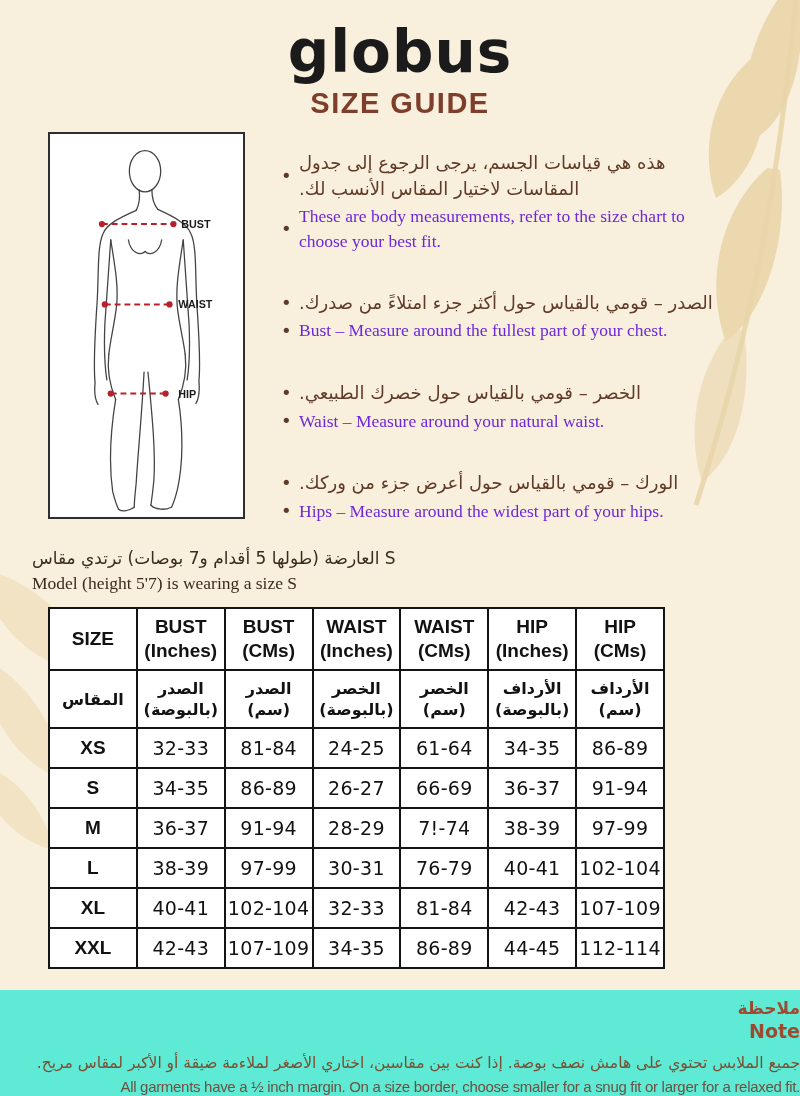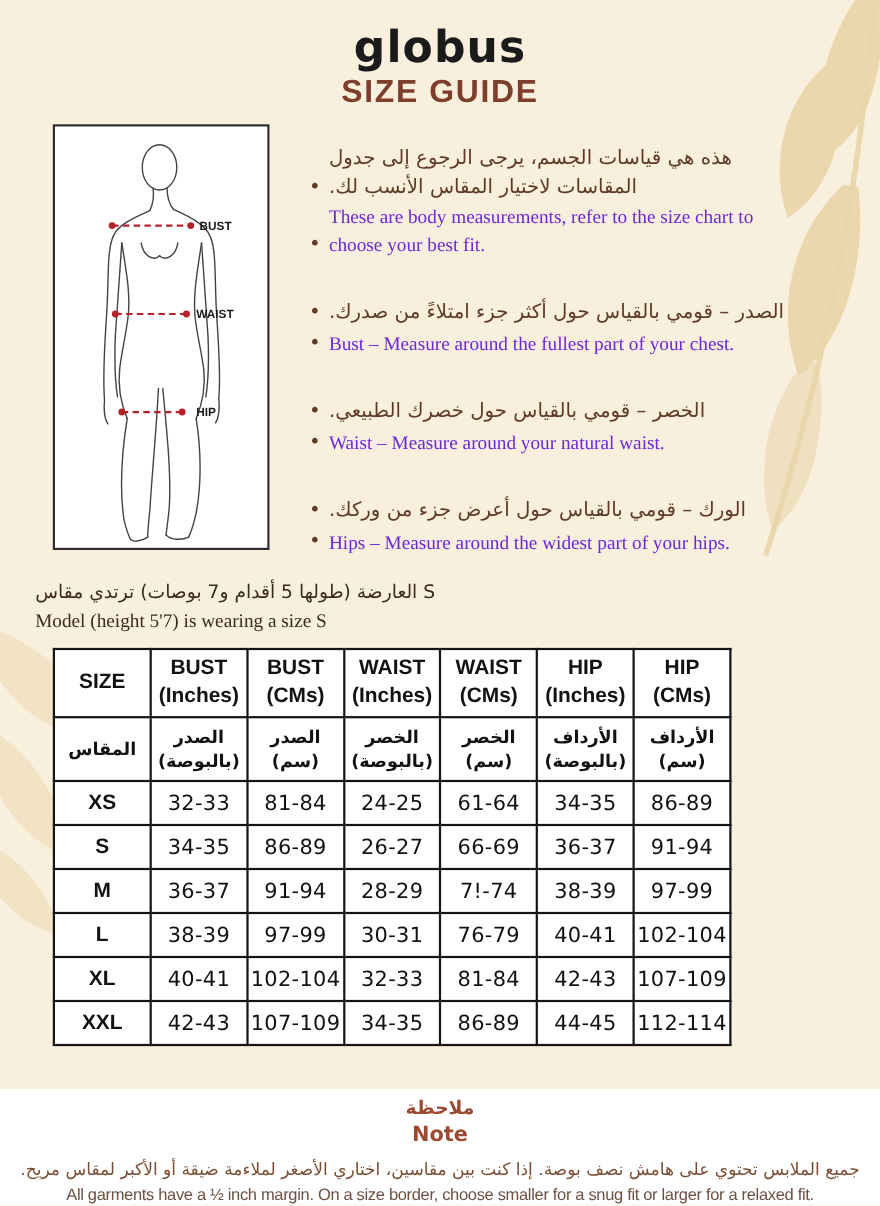--- a/index.html
+++ b/index.html
@@ -7,32 +7,32 @@
     width:800px;height:1096px;position:relative;overflow:hidden;
     background:#F8EFDC;
     font-family:"DejaVu Sans",sans-serif;
     color:#5F3B27;
   }
   .decor{position:absolute;z-index:0;pointer-events:none;}
   .content{position:relative;z-index:1;}
 
   
   .header{text-align:center;padding-top:22px;}
-  .logo{font-size:40px;font-weight:600;color:#1B1B1B;letter-spacing:1px;line-height:1.05;
+  .logo{font-size:58px;font-weight:600;color:#1B1B1B;letter-spacing:1px;line-height:1.05;
         font-family:"DejaVu Sans",sans-serif;}
   .guide-title{font-size:29px;font-weight:bold;color:#7E3E2C;letter-spacing:1.5px;margin-top:4px;
         font-family:"Liberation Sans",sans-serif;}
 
   
   .main-row{display:flex;align-items:flex-start;padding:12px 0 0 48px;}
   .figure-box{flex:none;width:197px;height:387px;background:#FFFFFF;border:2px solid #2E2E2E;box-sizing:border-box;}
   .bullets{margin-left:36px;width:452px;padding-top:18px;}
   .bullet-group{margin-bottom:36px;}
   .bullet-group:last-child{margin-bottom:0;}
-  .bullet-line{display:flex;align-items:flex-end;margin-bottom:2px;}
+  .bullet-line{display:flex;align-items:center;margin-bottom:2px;}
   .dot{flex:none;width:18px;font-size:18px;line-height:1.45;color:#5F3B27;}
   .dot::before{content:"•";}
   .b-ar{flex:1;font-size:18px;line-height:1.45;text-align:left;color:#5F3B27;}
   .b-en{flex:1;font-family:"Liberation Serif",serif;font-size:17.5px;line-height:1.42;color:#6d28d9;}
 
   
   .model{margin:20px 0 0 32px;color:#3A2B1F;}
   .model-ar{font-size:17px;line-height:1.5;}
   .model-en{font-family:"Liberation Serif",serif;font-size:17.5px;line-height:1.35;}
 
@@ -40,22 +40,22 @@
   .size-table{border-collapse:collapse;table-layout:fixed;width:617px;margin:12px 0 0 48px;
               background:#FFFFFF;}
   .size-table th,.size-table td{border:2px solid #141414;padding:0;text-align:center;vertical-align:middle;color:#121212;}
   .th-en{height:60px;font-size:19px;font-weight:bold;line-height:1.3;font-family:"Liberation Sans",sans-serif;}
   .th-ar{height:56px;font-size:16px;font-weight:bold;line-height:1.35;}
   .td-size{height:38px;font-size:19px;font-weight:bold;font-family:"Liberation Sans",sans-serif;}
   .td-val{height:38px;font-size:19px;letter-spacing:0.3px;}
   .hdr-line{display:block;}
 
   
-  .note-box{position:absolute;left:0;right:0;top:990px;bottom:0;background:#ffffff;
-            text-align:center;z-index:1;padding-top:7px;box-sizing:border-box;}
+  .note-box{position:absolute;left:0;right:0;top:990px;bottom:0;background:#5eead4;
+            text-align:right;z-index:1;padding-top:7px;box-sizing:border-box;}
   .note-title-ar{font-size:17px;font-weight:bold;color:#9C4B33;line-height:1.3;}
   .note-title-en{font-size:19px;font-weight:bold;color:#9C4B33;line-height:1.25;margin-top:1px;
                  font-family:"DejaVu Sans",sans-serif;}
   .note-body-ar{font-size:15.5px;color:#7A4E33;line-height:1.5;margin-top:8px;}
   .note-body-en{font-size:15px;color:#6D5140;letter-spacing:-0.3px;line-height:1.4;margin-top:1px;
                 font-family:"Liberation Sans",sans-serif;}
 
   
   .fig-svg{width:100%;height:100%;display:block;}
   .sketch{fill:none;stroke:#434343;stroke-width:1.3;stroke-linecap:round;}

